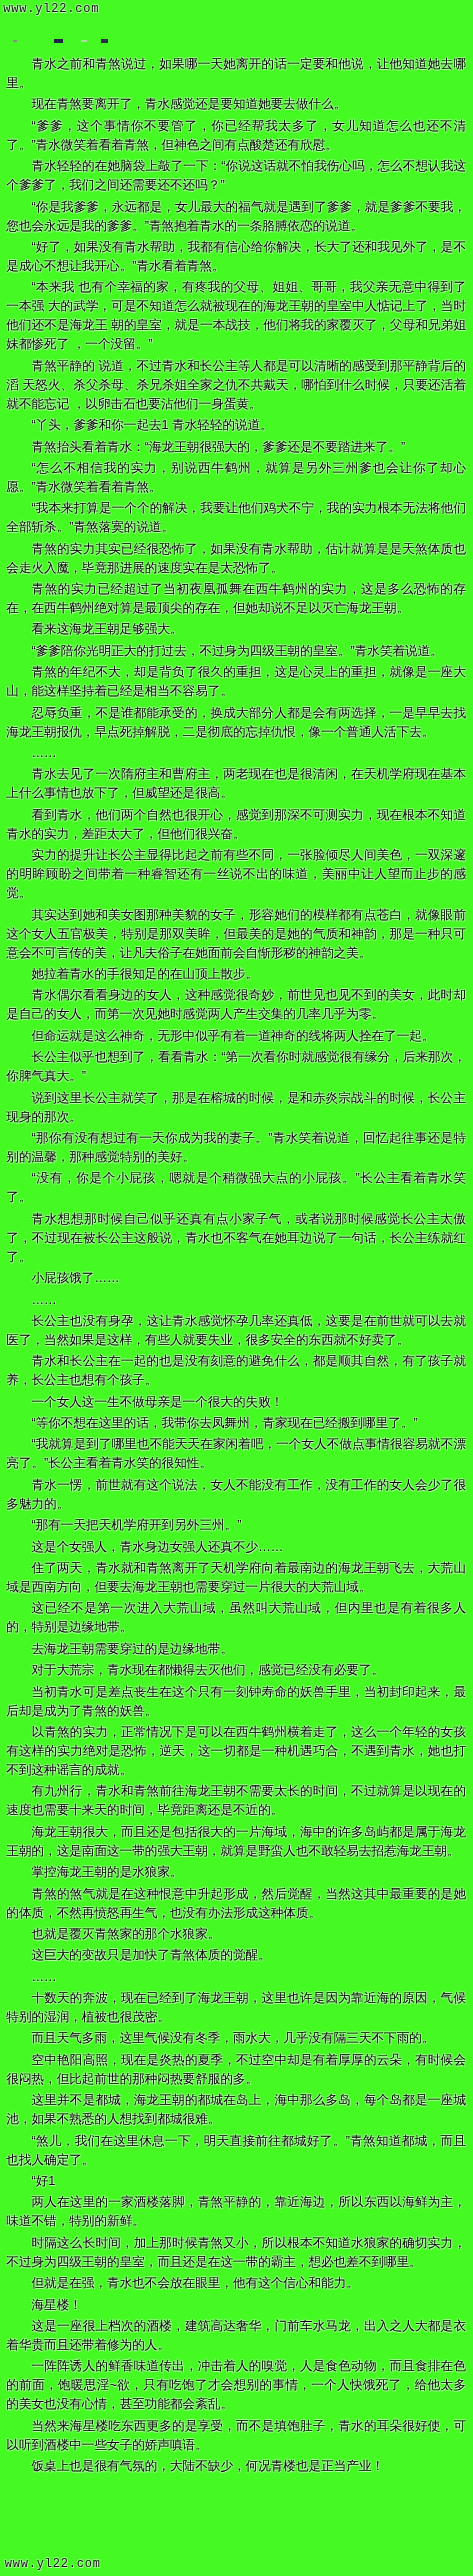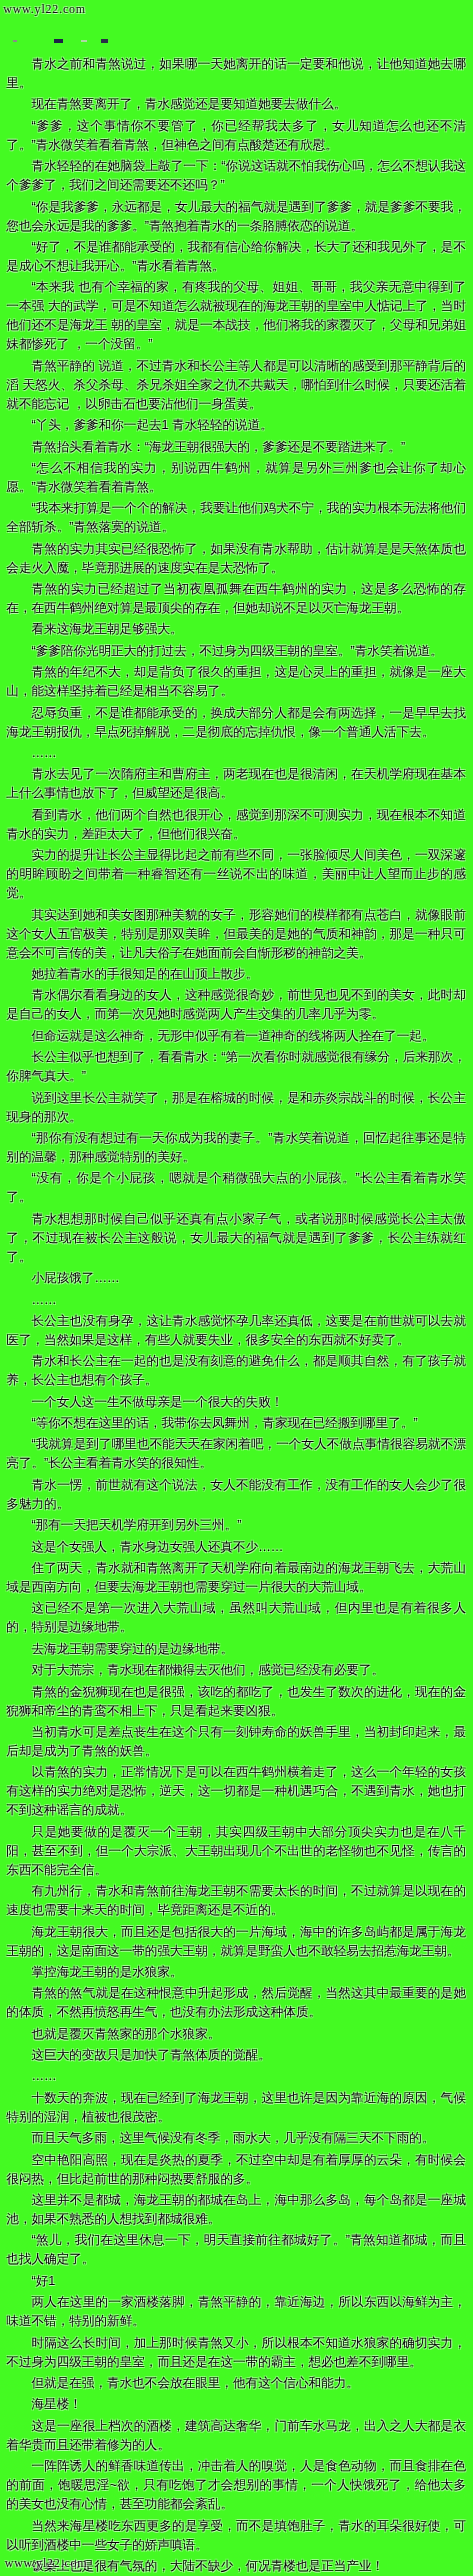--- a/index.html
+++ b/index.html
@@ -6,21 +6,21 @@
   body {
     width: 474px;
     height: 2576px;
     background: #44FA22;
     position: relative;
     overflow: hidden;
     font-family: "Liberation Sans", sans-serif;
   }
   .watermark {
     position: absolute;
-    font-family: Liberation Serif, serif;
+    font-family: Liberation Mono, monospace;
     font-size: 12px;
     letter-spacing: 0.8px;
     color: #141414;
     text-shadow:
       0.8px 0.8px 0 rgba(255,255,255,.55),
      -0.8px -0.8px 0 rgba(255,255,255,.4),
       0.8px -0.8px 0 rgba(255,255,255,.35),
      -0.8px 0.8px 0 rgba(255,255,255,.35);
   }
   .watermark-top { left: 3.2px; top: 1.6px; }
@@ -65,21 +65,21 @@
 <div class="artifact artifact-2"></div>
 <div class="artifact artifact-3"></div>
 <div class="artifact artifact-4"></div>
 
 <div class="content" style="color: rgb(0, 0, 0);">
     <p class="para">青水之前和青煞说过，如果哪一天她离开的话一定要和他说，让他知道她去哪里。</p>
     <p class="para">现在青煞要离开了，青水感觉还是要知道她要去做什么。</p>
     <p class="para">“爹爹，这个事情你不要管了，你已经帮我太多了，女儿知道怎么也还不清了。”青水微笑着看着青煞，但神色之间有点酸楚还有欣慰。</p>
     <p class="para">青水轻轻的在她脑袋上敲了一下：“你说这话就不怕我伤心吗，怎么不想认我这个爹爹了，我们之间还需要还不还吗？”</p>
     <p class="para">“你是我爹爹，永远都是，女儿最大的福气就是遇到了爹爹，就是爹爹不要我，您也会永远是我的爹爹。”青煞抱着青水的一条胳膊依恋的说道。</p>
-    <p class="para">“好了，不是谁都能承受的，我都有信心给你解决，长大了还和我见外了，是不是成心不想让我开心。”青水看着青煞。</p>
+    <p class="para">“好了，如果没有青水帮助，我都有信心给你解决，长大了还和我见外了，是不是成心不想让我开心。”青水看着青煞。</p>
     <p class="para">“本来我 也有个幸福的家，有疼我的父母、姐姐、哥哥，我父亲无意中得到了一本强 大的武学，可是不知道怎么就被现在的海龙王朝的皇室中人惦记上了，当时他们还不是海龙王 朝的皇室，就是一本战技，他们将我的家覆灭了，父母和兄弟姐妹都惨死了 ，一个没留。”</p>
     <p class="para">青煞平静的 说道，不过青水和长公主等人都是可以清晰的感受到那平静背后的滔 天怒火、杀父杀母、杀兄杀姐全家之仇不共戴天，哪怕到什么时候，只要还活着就不能忘记 ，以卵击石也要沾他们一身蛋黄。</p>
     <p class="para">“丫头，爹爹和你一起去1 青水轻轻的说道。</p>
     <p class="para">青煞抬头看着青水：“海龙王朝很强大的，爹爹还是不要踏进来了。”</p>
     <p class="para">“怎么不相信我的实力，别说西牛鹤州，就算是另外三州爹也会让你了却心愿。”青水微笑着看着青煞。</p>
     <p class="para">“我本来打算是一个个的解决，我要让他们鸡犬不宁，我的实力根本无法将他们全部斩杀。”青煞落寞的说道。</p>
     <p class="para">青煞的实力其实已经很恐怖了，如果没有青水帮助，估计就算是是天煞体质也会走火入魔，毕竟那进展的速度实在是太恐怖了。</p>
     <p class="para">青煞的实力已经超过了当初夜凰孤舞在西牛鹤州的实力，这是多么恐怖的存在，在西牛鹤州绝对算是最顶尖的存在，但她却说不足以灭亡海龙王朝。</p>
     <p class="para">看来这海龙王朝足够强大。</p>
     <p class="para">“爹爹陪你光明正大的打过去，不过身为四级王朝的皇室。”青水笑着说道。</p>
@@ -90,39 +90,37 @@
     <p class="para">看到青水，他们两个自然也很开心，感觉到那深不可测实力，现在根本不知道青水的实力，差距太大了，但他们很兴奋。</p>
     <p class="para">实力的提升让长公主显得比起之前有些不同，一张脸倾尽人间美色，一双深邃的明眸顾盼之间带着一种睿智还有一丝说不出的味道，美丽中让人望而止步的感觉。</p>
     <p class="para">其实达到她和美女图那种美貌的女子，形容她们的模样都有点苍白，就像眼前这个女人五官极美，特别是那双美眸，但最美的是她的气质和神韵，那是一种只可意会不可言传的美，让凡夫俗子在她面前会自惭形秽的神韵之美。</p>
     <p class="para">她拉着青水的手很知足的在山顶上散步。</p>
     <p class="para">青水偶尔看看身边的女人，这种感觉很奇妙，前世见也见不到的美女，此时却是自己的女人，而第一次见她时感觉两人产生交集的几率几乎为零。</p>
     <p class="para">但命运就是这么神奇，无形中似乎有着一道神奇的线将两人拴在了一起。</p>
     <p class="para">长公主似乎也想到了，看看青水：“第一次看你时就感觉很有缘分，后来那次，你脾气真大。”</p>
     <p class="para">说到这里长公主就笑了，那是在榕城的时候，是和赤炎宗战斗的时候，长公主现身的那次。</p>
     <p class="para">“那你有没有想过有一天你成为我的妻子。”青水笑着说道，回忆起往事还是特别的温馨，那种感觉特别的美好。</p>
     <p class="para">“没有，你是个小屁孩，嗯就是个稍微强大点的小屁孩。”长公主看着青水笑了。</p>
-    <p class="para">青水想想那时候自己似乎还真有点小家子气，或者说那时候感觉长公主太傲了，不过现在被长公主这般说，女儿最大的福气就是遇到了爹爹，长公主练就红了。</p>
+    <p class="para">青水想想那时候自己似乎还真有点小家子气，或者说那时候感觉长公主太傲了，不过现在被长公主这般说，青水也不客气在她耳边说了一句话，长公主练就红了。</p>
     <p class="para">小屁孩饿了……</p>
     <p class="para">……</p>
     <p class="para">长公主也没有身孕，这让青水感觉怀孕几率还真低，这要是在前世就可以去就医了，当然如果是这样，有些人就要失业，很多安全的东西就不好卖了。</p>
     <p class="para">青水和长公主在一起的也是没有刻意的避免什么，都是顺其自然，有了孩子就养，长公主也想有个孩子。</p>
     <p class="para">一个女人这一生不做母亲是一个很大的失败！</p>
     <p class="para">“等你不想在这里的话，我带你去凤舞州，青家现在已经搬到哪里了。”</p>
     <p class="para">“我就算是到了哪里也不能天天在家闲着吧，一个女人不做点事情很容易就不漂亮了。”长公主看着青水笑的很知性。</p>
     <p class="para">青水一愣，前世就有这个说法，女人不能没有工作，没有工作的女人会少了很多魅力的。</p>
     <p class="para">“那有一天把天机学府开到另外三州。”</p>
     <p class="para">这是个女强人，青水身边女强人还真不少……</p>
     <p class="para">住了两天，青水就和青煞离开了天机学府向着最南边的海龙王朝飞去，大荒山域是西南方向，但要去海龙王朝也需要穿过一片很大的大荒山域。</p>
     <p class="para">这已经不是第一次进入大荒山域，虽然叫大荒山域，但内里也是有着很多人的，特别是边缘地带。</p>
     <p class="para">去海龙王朝需要穿过的是边缘地带。</p>
     <p class="para">对于大荒宗，青水现在都懒得去灭他们，感觉已经没有必要了。</p>
-    <p class="para">青煞的金猊狮现在也是很强，该吃的都吃了，也发生了数次的进化，现在的金猊狮和帝尘的青鸾不相上下，只是看起来要凶狠。</p>
     <p class="para">当初青水可是差点丧生在这个只有一刻钟寿命的妖兽手里，当初封印起来，最后却是成为了青煞的妖兽。</p>
     <p class="para">以青煞的实力，正常情况下是可以在西牛鹤州横着走了，这么一个年轻的女孩有这样的实力绝对是恐怖，逆天，这一切都是一种机遇巧合，不遇到青水，她也打不到这种谣言的成就。</p>
-    <p class="para">只是她要做的是覆灭一个王朝，其实四级王朝中大部分顶尖实力也是在八千阳，甚至不到，但一个大宗派、大王朝出现几个不出世的老怪物也不见怪，传言的东西不能完全信。</p>
     <p class="para">有九州行，青水和青煞前往海龙王朝不需要太长的时间，不过就算是以现在的速度也需要十来天的时间，毕竟距离还是不近的。</p>
     <p class="para">海龙王朝很大，而且还是包括很大的一片海域，海中的许多岛屿都是属于海龙王朝的，这是南面这一带的强大王朝，就算是野蛮人也不敢轻易去招惹海龙王朝。</p>
     <p class="para">掌控海龙王朝的是水狼家。</p>
     <p class="para">青煞的煞气就是在这种恨意中升起形成，然后觉醒，当然这其中最重要的是她的体质，不然再愤怒再生气，也没有办法形成这种体质。</p>
     <p class="para">也就是覆灭青煞家的那个水狼家。</p>
     <p class="para">这巨大的变故只是加快了青煞体质的觉醒。</p>
     <p class="para">……</p>
     <p class="para">十数天的奔波，现在已经到了海龙王朝，这里也许是因为靠近海的原因，气候特别的湿润，植被也很茂密。</p>
     <p class="para">而且天气多雨，这里气候没有冬季，雨水大，几乎没有隔三天不下雨的。</p>
     <p class="para">空中艳阳高照，现在是炎热的夏季，不过空中却是有着厚厚的云朵，有时候会很闷热，但比起前世的那种闷热要舒服的多。</p>

